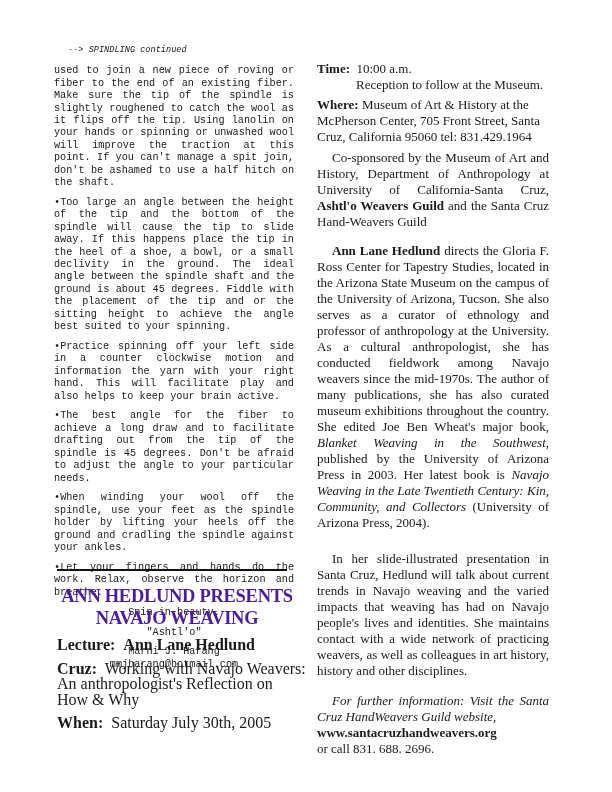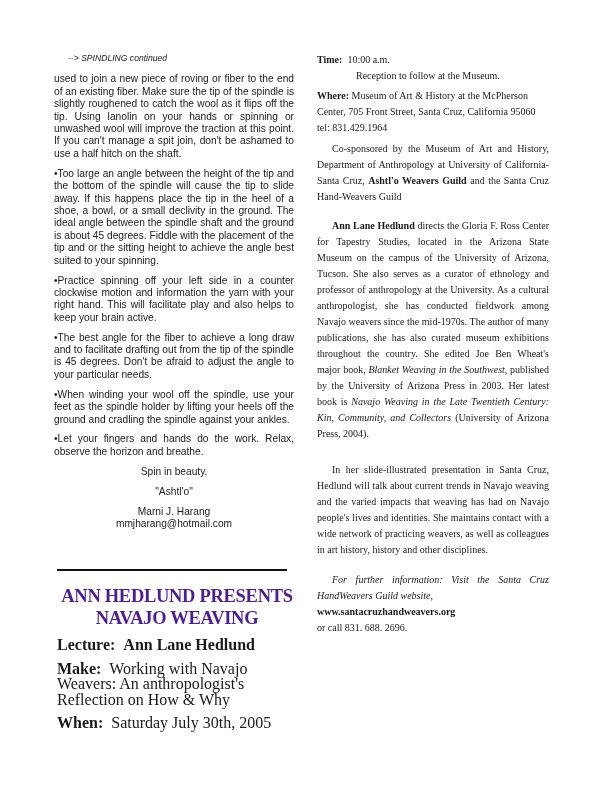--- a/index.html
+++ b/index.html
@@ -1,19 +1,19 @@
 <!DOCTYPE html>
 <html><head>
 <meta charset="utf-8">
 <style>
   html, body { margin: 0; padding: 0; background: #ffffff; }
   body { width: 612px; height: 792px; position: relative; overflow: hidden; color: #1a1a1a; }
   .left-col {
-    position: absolute; left: 54px; top: 52px; width: 240px;
-    font-family: Liberation Sans, sans-serif; font-size: 10.2px; line-height: 12.4px;
+    position: absolute; left: 54px; top: 44px; width: 240px;
+    font-family: Liberation Mono, monospace; font-size: 10.2px; line-height: 12.4px;
     text-align: justify;
   }
   .left-col p { margin: 0 0 7.5px 0; }
   .cont-label { font-style: italic; font-size: 8.6px; margin: 0 0 9px 14px !important; text-align: left; }
   .bullet::before { content: "\2022 "; }
   .plain { text-align: center; }
   .sig { margin-top: 0; }
   .rule {
     position: absolute; left: 57px; top: 569px; width: 230px; height: 2px; background: #111;
   }
@@ -22,22 +22,22 @@
     font-family: "Liberation Serif", serif; font-weight: bold; font-size: 18.5px; line-height: 22px;
     letter-spacing: -0.3px; color: #4c1d95;
   }
   .lecture-block {
     position: absolute; left: 57px; top: 637px; width: 250px;
     font-family: "Liberation Serif", serif; font-size: 16px; line-height: 15.5px;
   }
   .lecture-block p { margin: 0 0 8px 0; }
   .lbl { font-weight: bold; }
   .right-col {
-    position: absolute; left: 317px; top: 52px; width: 232px;
-    font-family: "Liberation Serif", serif; font-size: 10px; line-height: 16px; text-align: justify;
+    position: absolute; left: 317px; top: 61px; width: 232px;
+    font-family: "Liberation Serif", serif; font-size: 13px; line-height: 16px; text-align: justify;
   }
   .right-col p { margin: 0 0 8px 0; }
   .indent { text-indent: 15px; }
   .reception { padding-left: 39px; text-align: left; }
   .nojust { text-align: left; }
   b { font-weight: bold; }
   i { font-style: italic; }
 </style>
 </head>
 <body>
@@ -64,21 +64,21 @@
   <div>ANN HEDLUND PRESENTS</div>
   <div>NAVAJO WEAVING</div>
 </div>
 
 <div class="lecture-block">
   <p>
     <span class="lbl">Lecture:</span>&nbsp;
     <span class="lbl">Ann Lane Hedlund</span>
   </p>
   <p>
-    <span class="lbl">Make:</span>&nbsp;
+    <span class="lbl">Cruz:</span>&nbsp;
     <span>Working with Navajo Weavers: An anthropologist's Reflection on How &amp; Why</span>
   </p>
   <p>
     <span class="lbl">When:</span>&nbsp;
     <span>Saturday July 30th, 2005</span>
   </p>
 </div>
 
 <div class="right-col">
   <div class="nojust">

